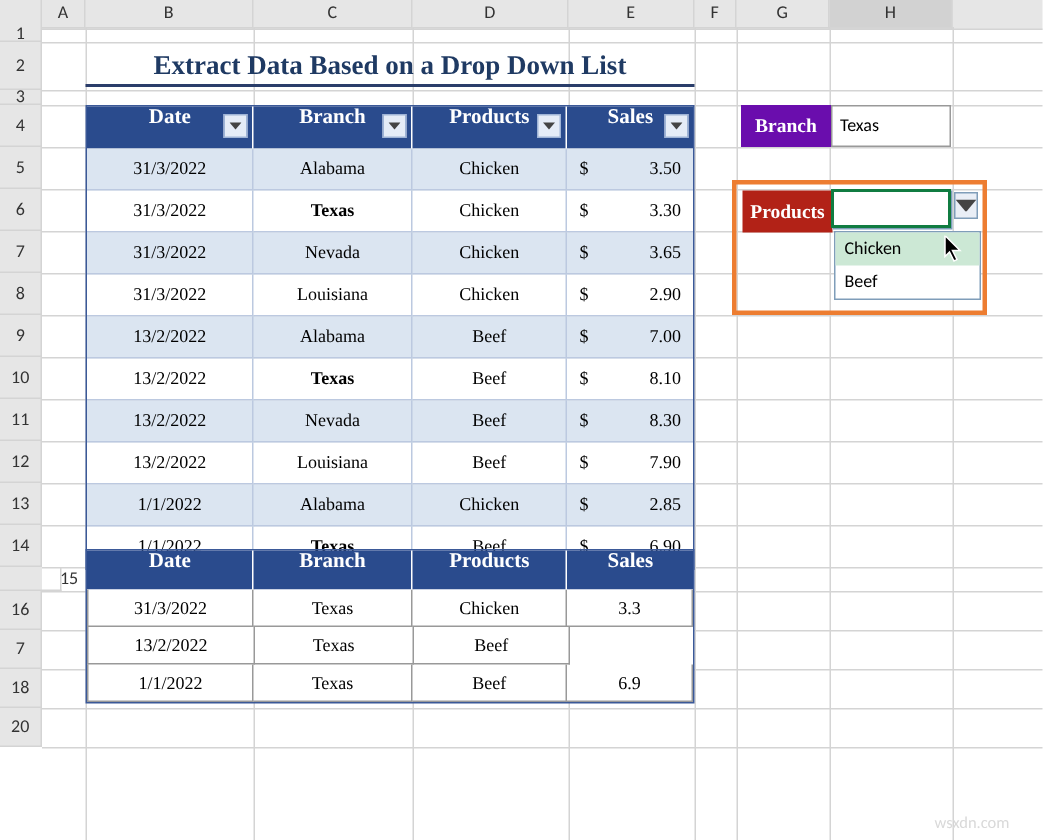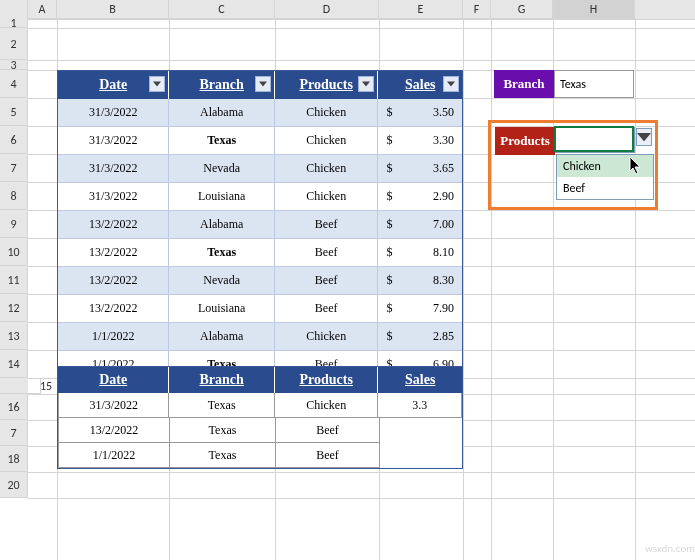--- a/index.html
+++ b/index.html
@@ -51,21 +51,21 @@
       height:30px; line-height:30px;
       font-family:"Georgia", serif;
       font-weight:bold;
       color:#1f3a63;
       font-size:18px;
       text-align:center;
       border-bottom:2px solid #2a3d6a;
     }
     .main-table { position:absolute; border:1px solid #3b5998; }
     .header-row { display:flex; background:#2a4b8d; color:#fff; font-family:Georgia,serif; font-weight:bold; font-size:14px; height:28px;}
-    .header-row .cell { border-right:1px solid #fff; display:flex; align-items:center; justify-content:center; position:relative;text-decoration:underline; }
+    .header-row .cell { border-right:1px solid #fff; display:flex; justify-content:center; position:relative; }
     .header-row .cell:last-child { border-right:none; }
     .filter-btn {
       position:absolute; right:3px; top:5px; width:16px; height:16px;
       background:#e5ecf7; border:1px solid #9fb4d6;
       display:flex; align-items:center; justify-content:center;
     }
     .filter-btn svg { width:8px; height:8px; }
     .data-row { display:flex; height:28px; font-family:Georgia,serif; }
     .data-row.even { background:#dbe5f1; }
     .data-row.odd { background:#fff; }
@@ -87,21 +87,21 @@
     .dd-list .opt { padding:4px 6px; font-family:Calibri,sans-serif; font-size:12px; position:relative;}
     .dd-list .opt.sel { background:#cce8d5; }
     .cursor-svg { position:absolute; width:14px; height:18px; right:10px; top:2px;}
     .result-table{position:absolute; border:1px solid #3b5998;}
     .result-table .header-row{height:26px;}
     .result-table .data-row{height:25px; background:#fff;}
     .result-table .data-row .cell{justify-content:center; border-right:1px solid #999;border-bottom:1px solid #999;}
     .result-table .data-row .cell:first-child{border-left:1px solid #999;}
     .result-table .data-row .cell:last-child{border-right:1px solid #999;text-align:right;}
     .sel-border { position:absolute; border:2px solid #107c41;}
-    .watermark { position:absolute; bottom:5px; right:0; font-size:11px; color:#d9d9d9;}
+    .watermark { position:absolute; bottom:5px; right:22px; font-size:11px; color:#d9d9d9;}
   </style>
 </head>
 <body>
 
 <div class="grid">
 
   <div class="col-headers" id="col-headers">
       <div class="corner"></div>
       <div style="width: 29px;">A</div>
       <div style="width: 112px;">B</div>
@@ -159,20 +159,21 @@
         <div class="hline" style="top: 304px;"></div>
         <div class="hline" style="top: 332px;"></div>
         <div class="hline" style="top: 360px;"></div>
         <div class="hline" style="top: 376px;"></div>
         <div class="hline" style="top: 402px;"></div>
         <div class="hline" style="top: 428px;"></div>
         <div class="hline" style="top: 454px;"></div>
         <div class="hline" style="top: 480px;"></div>
       </div>
 
+    <div class="title-cell" id="title-cell" style="left:29px; top:10px; width:406px;">Extract Data Based on a Drop Down List</div>
 
     <div class="main-table" id="main-table" style="left:29px; top:52px; width:406px;">
         <div class="header-row">
           <div class="cell" style="width:112px">
             <span>Date</span>
             <div class="filter-btn">
               <svg viewBox="0 0 10 6">
                 <path d="M0 0 L10 0 L5 6 Z" fill="#444"></path>
               </svg>
             </div>
@@ -334,20 +335,21 @@
         </div>
         <div class="data-row">
           <div class="cell" style="width:112px">13/2/2022</div>
           <div class="cell" style="width:106px">Texas</div>
           <div class="cell" style="width:104px">Beef</div>
         </div>
         <div class="data-row">
           <div class="cell" style="width:112px">1/1/2022</div>
           <div class="cell" style="width:106px">Texas</div>
           <div class="cell" style="width:104px">Beef</div>
+          <div class="cell" style="width:84px">6.9</div>
         </div>
       </div>
 
     <div class="sel-border" style="left:526px; top:108px; width:80px; height:26px;"></div>
   </div>
 
   <div class="watermark">wsxdn.com</div>
 </div>
 
 </body></html>

